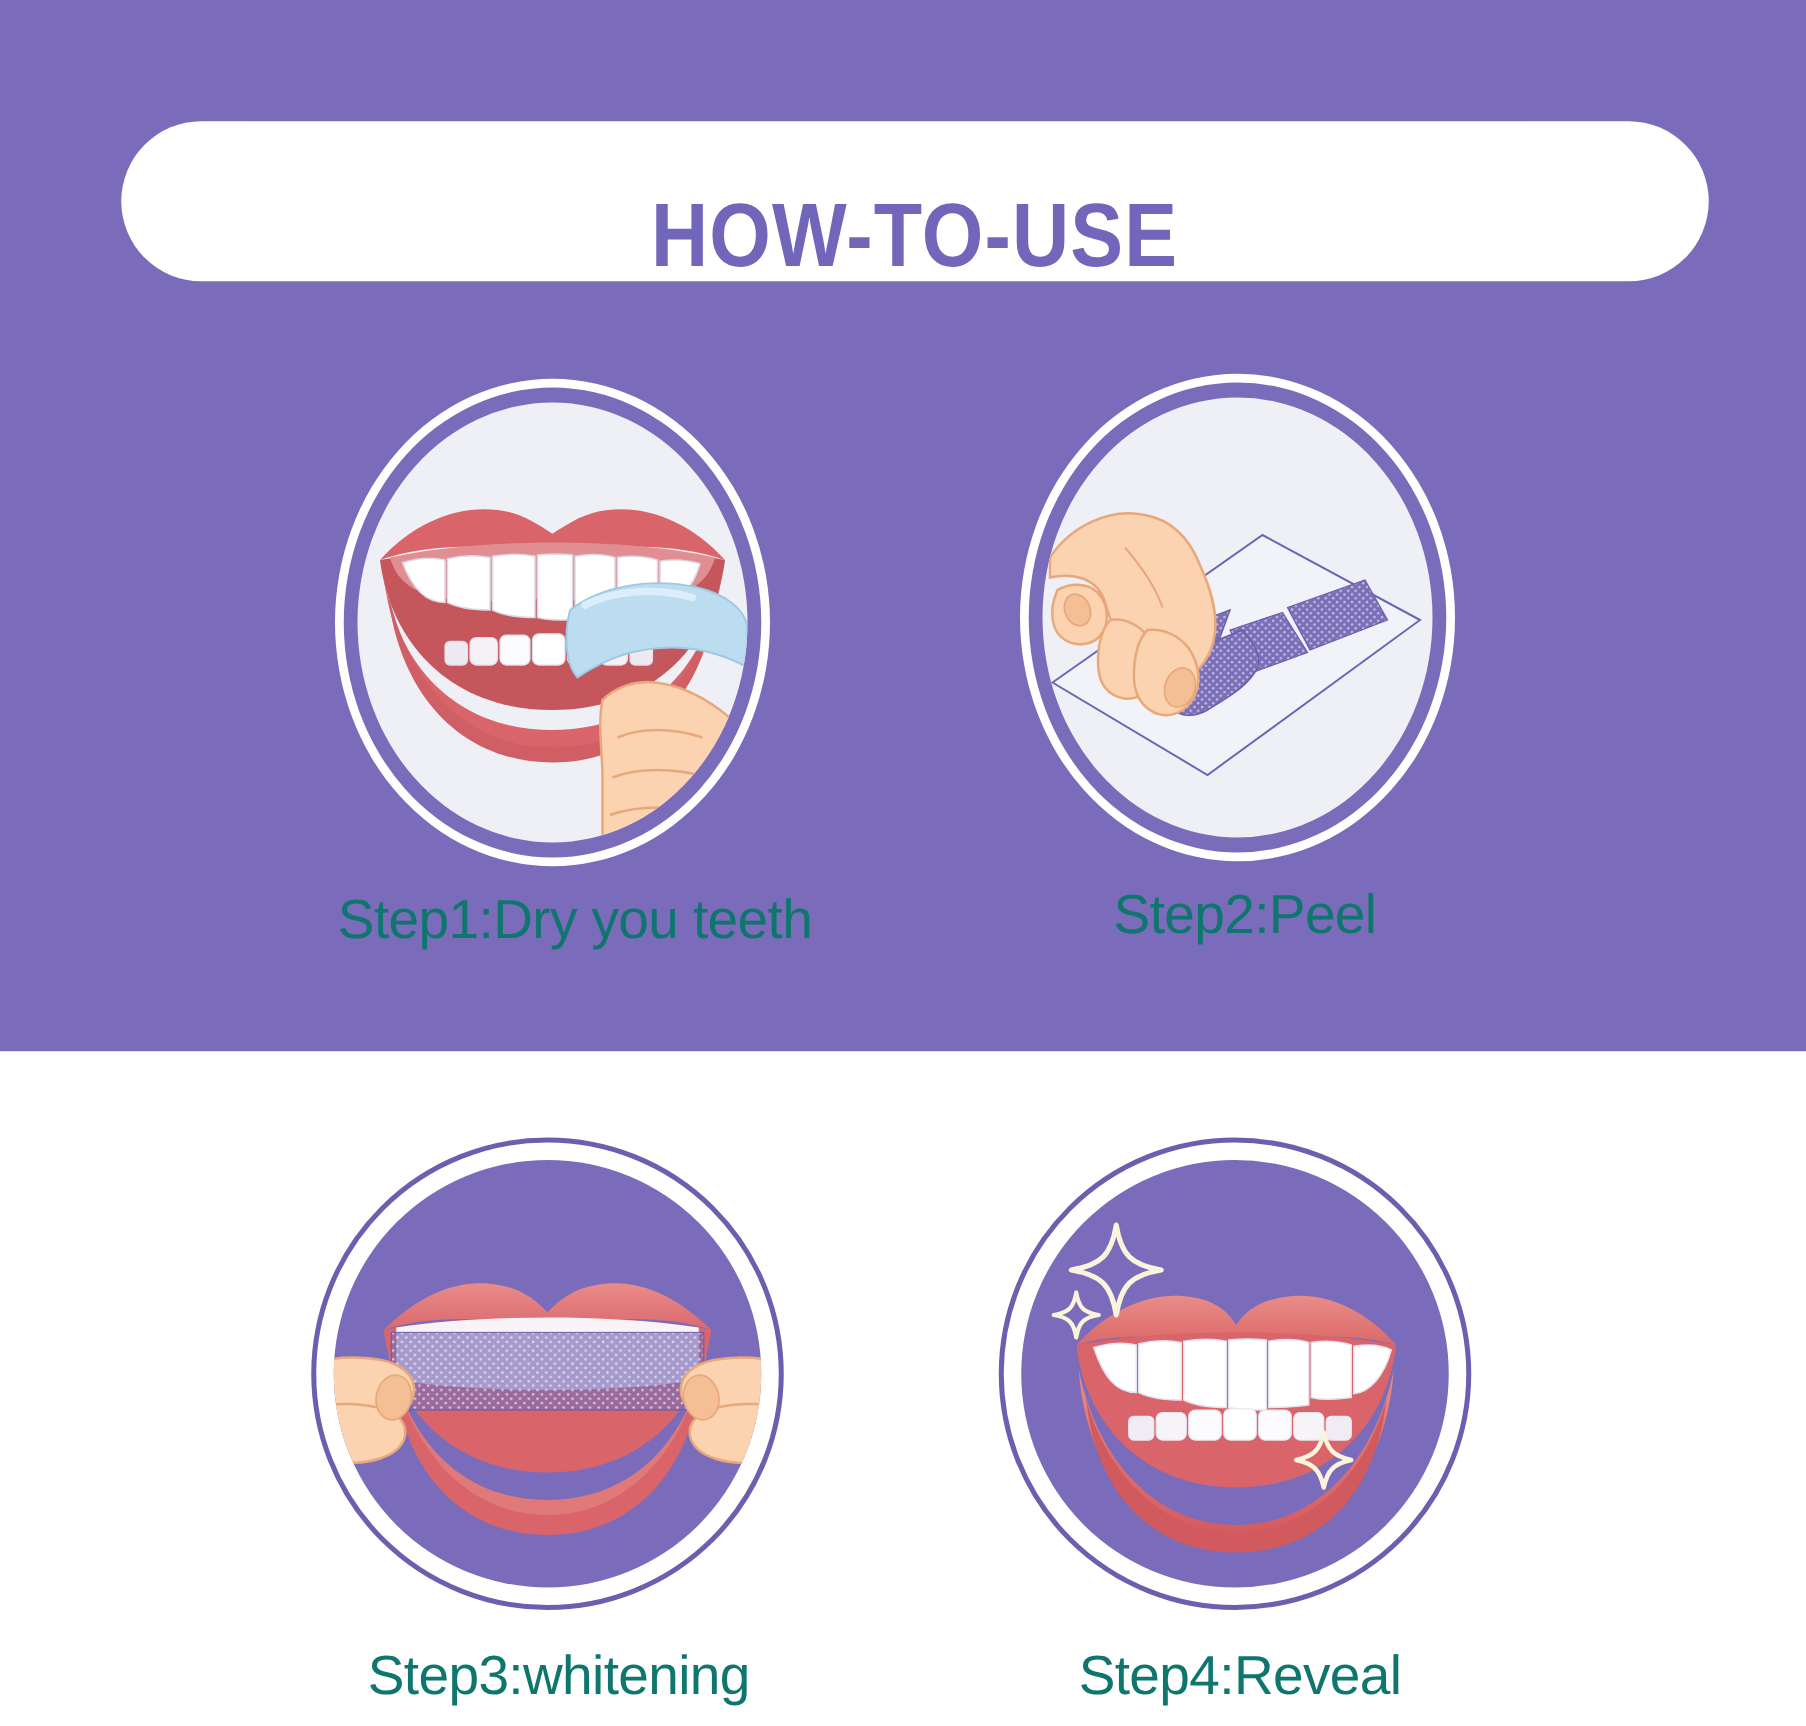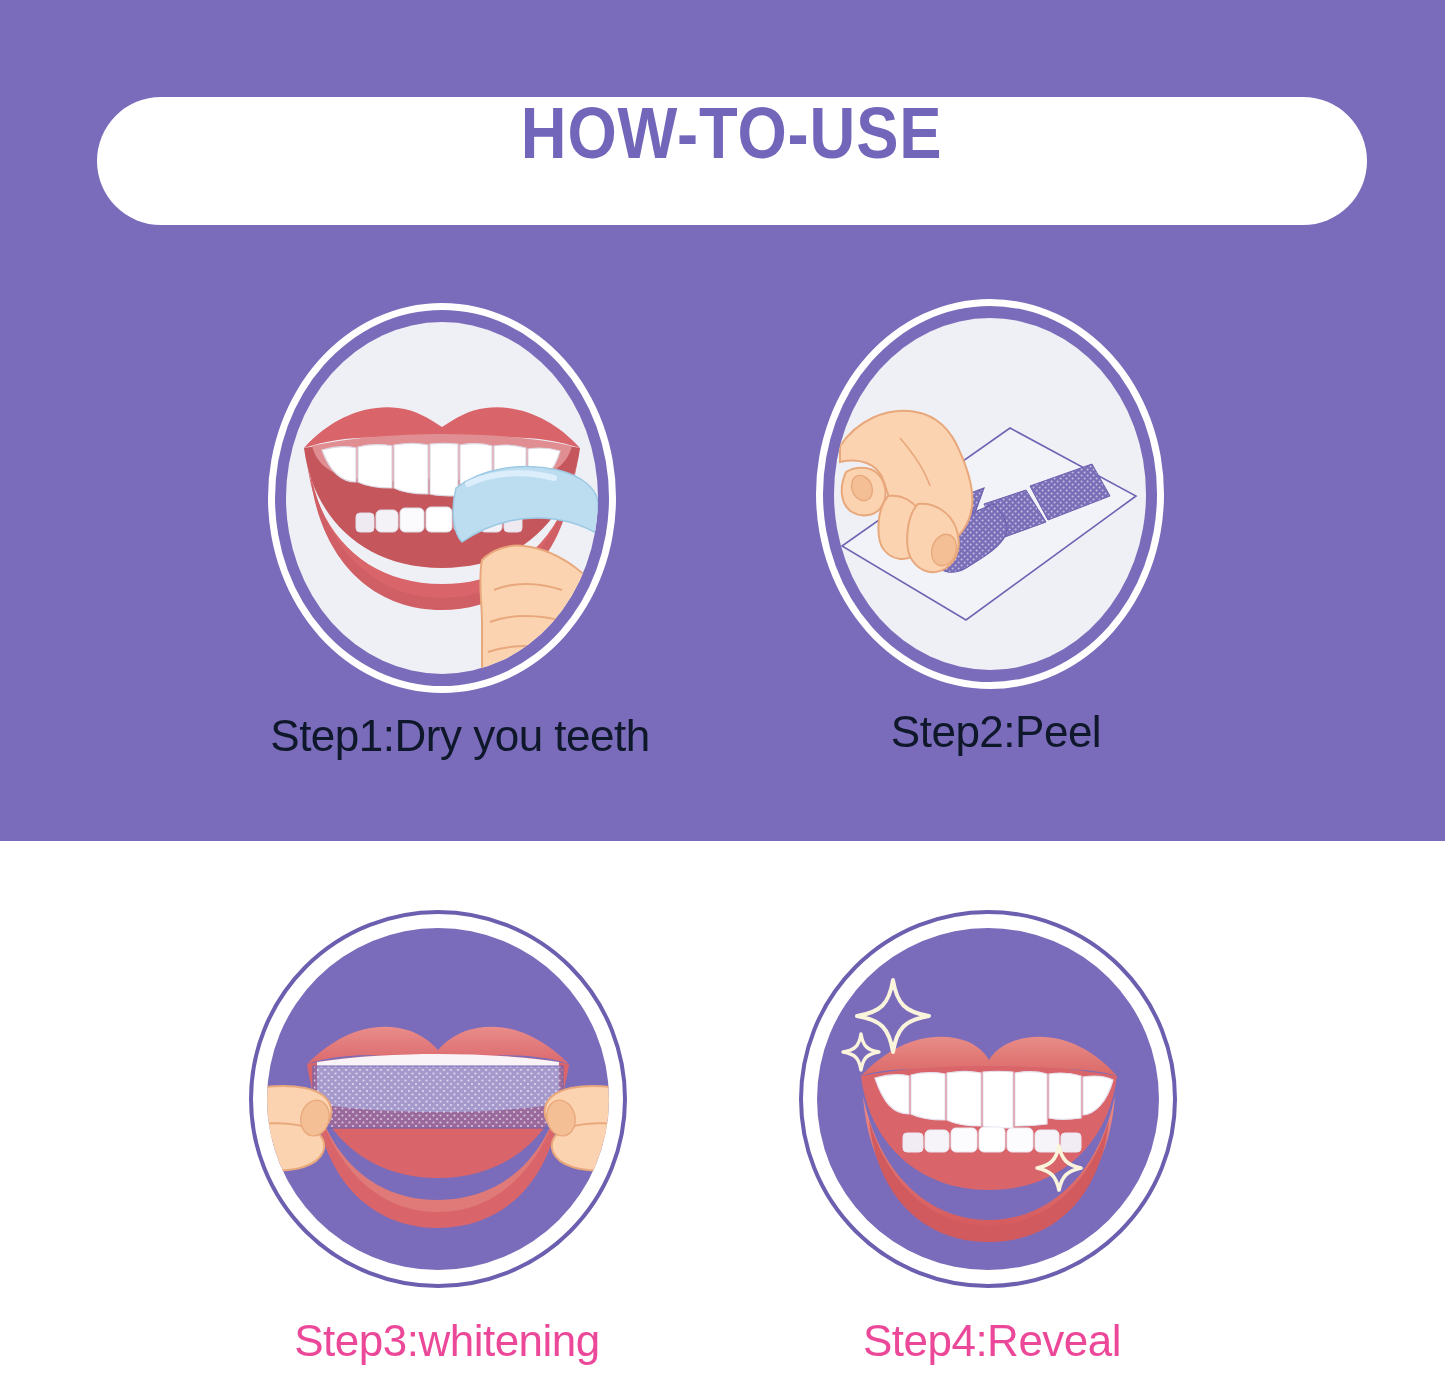--- a/index.html
+++ b/index.html
@@ -15,21 +15,21 @@
   
   .band-top{
     position:absolute;left:0;top:0;width:1445px;height:841px;
     background:#7a6cba;
   }
 
   
   .title-pill{
     position:absolute;left:97px;top:97px;width:1270px;height:128px;
     background:#ffffff;border-radius:64px;
-    display:flex;align-items:flex-start;justify-content:center;
+    display:flex;align-items:flex-end;justify-content:center;
   }
   .title-text{
     font-family:"Liberation Sans Narrow","Liberation Sans",sans-serif;
     font-weight:bold;
     font-size:72px;
     letter-spacing:1px;
     color:#7166ba;
     transform:scaleX(0.88);
     white-space:nowrap;
     line-height:1;
@@ -75,22 +75,22 @@
   .caption{
     position:absolute;top:412px;left:0;width:400px;
     text-align:center;
     font-family:"Liberation Sans Narrow","Liberation Sans",sans-serif;
     font-size:44px;
     font-weight:400;
     letter-spacing:-0.5px;
     white-space:nowrap;
     line-height:1.1;
   }
-  .caption.on-purple{color:#0f172a;}
-  .caption.on-white{color:#ec4899;}
+  .caption.on-purple{color:#0f766e;}
+  .caption.on-white{color:#0f766e;}
 
   
   .step-1 .caption{left:8px;width:420px;}
   .step-2 .caption{left:76px;width:260px;}
   .step-3 .caption{left:10px;width:400px;text-align:center;}
   .step-4 .caption{left:60px;width:290px;text-align:center;}
 
   svg{display:block;}
 </style>
 </head>

